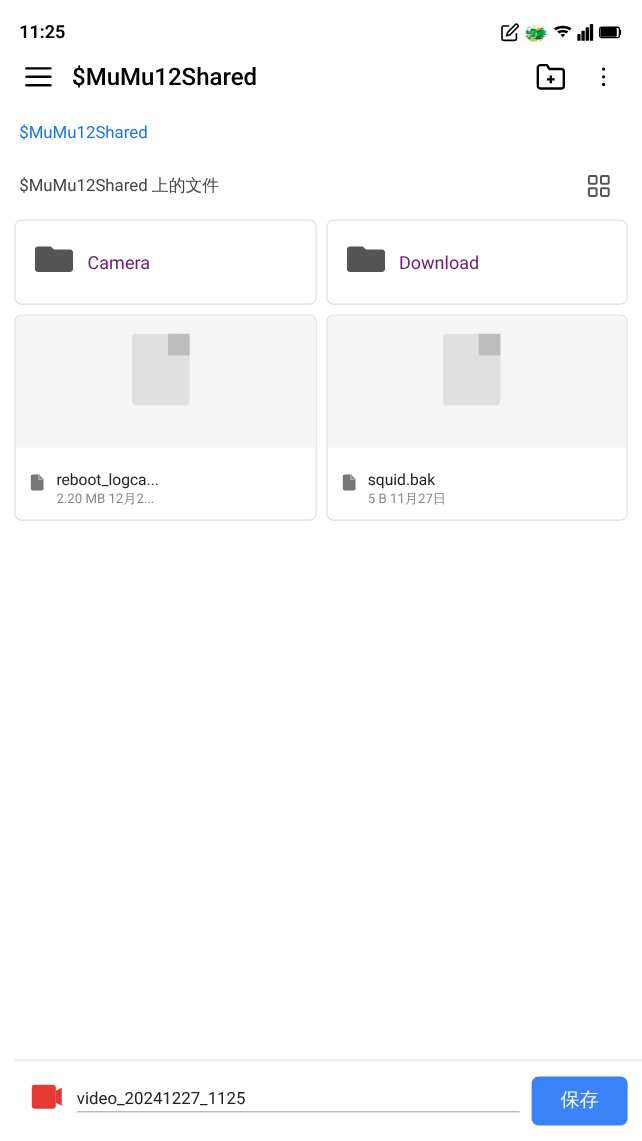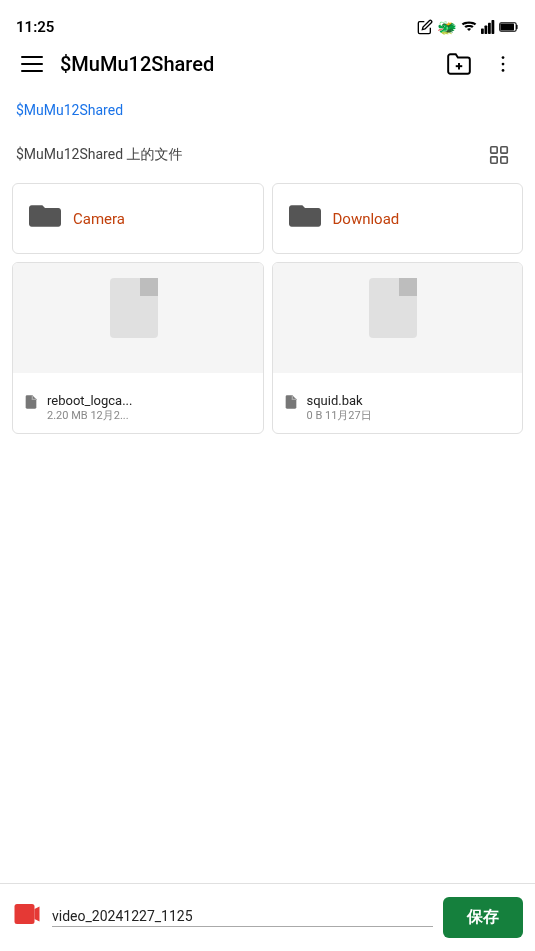--- a/index.html
+++ b/index.html
@@ -125,21 +125,21 @@
       cursor: pointer;
       background: #fff;
     }
     .folder-icon {
       font-size: 28px;
       color: #555;
       line-height: 1;
     }
     .folder-name {
       font-size: 15px;
-      color: #c2410c;
+      color: #701a75;
     }
 
     
     .file-item {
       border: 1px solid #e0e0e0;
       border-radius: 6px;
       display: flex;
       flex-direction: column;
       align-items: center;
       justify-content: flex-start;
@@ -180,21 +180,21 @@
     }
     .file-details {
       font-size: 11px;
       color: #888;
     }
 
     
     .bottom-bar {
       position: absolute;
       bottom: 0;
-      left: 0;
+      left: 12px;
       right: 0;
       height: 68px;
       background: #fff;
       border-top: 1px solid #e0e0e0;
       display: flex;
       align-items: center;
       padding: 0 12px;
       gap: 10px;
     }
     .bottom-file-icon {
@@ -205,27 +205,27 @@
       flex: 1;
       font-size: 14px;
       color: #222;
       overflow: hidden;
       text-overflow: ellipsis;
       white-space: nowrap;
       border-bottom: 1px solid #aaa;
       padding-bottom: 2px;
     }
     .save-btn {
-      background: #15803d;
+      background: #3b82f6;
       color: #fff;
       border: none;
       border-radius: 6px;
       padding: 10px 24px;
       font-size: 16px;
-      font-weight: 700;
+      font-weight: 400;
       cursor: pointer;
       white-space: nowrap;
     }
   </style>
 </head>
 <body>
 
 <div class="status-bar">
   <span class="status-time">11:25</span>
   <div class="status-icons">
@@ -358,21 +358,21 @@
       </span>
     </div>
     <div class="file-info">
       <svg width="16" height="16" viewBox="0 0 24 24" fill="#777">
         <path d="M14 2H6a2 2 0 0 0-2 2v16a2 2 0 0 0 2 2h12a2 2 0 0 0 2-2V8z"></path>
         <polyline points="14 2 14 8 20 8" fill="none" stroke="#aaa" stroke-width="2"></polyline>
       </svg>
       <div class="file-meta">
         <span class="file-name">squid.bak</span>
         <span class="file-details">
-          <span>0 B</span>&nbsp;<span>11月27日</span>
+          <span>5 B</span>&nbsp;<span>11月27日</span>
         </span>
       </div>
     </div>
   </div>
 
 </div>
 
 <div class="bottom-bar">
   <span class="bottom-file-icon">
     <svg width="30" height="30" viewBox="0 0 24 24" fill="#e53935">

